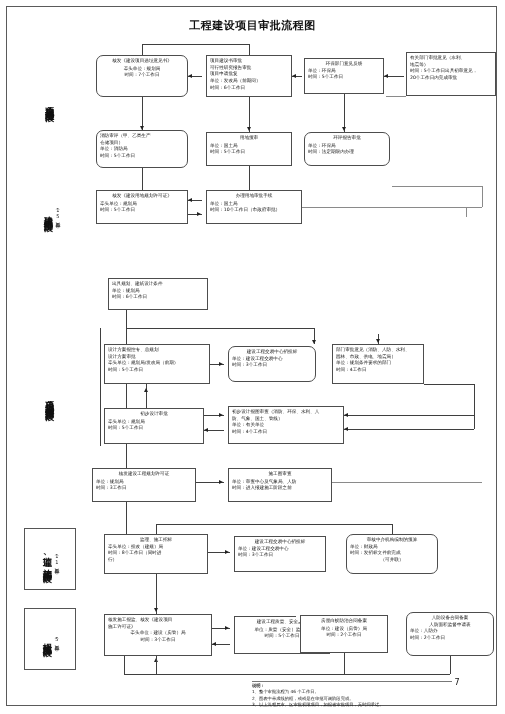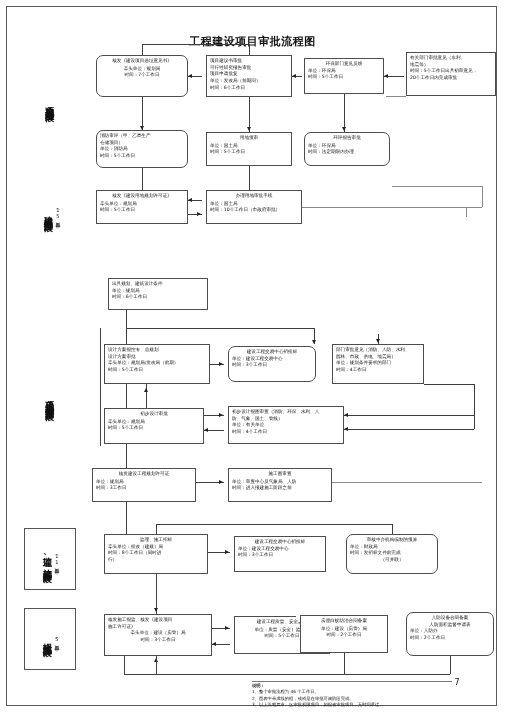--- a/index.html
+++ b/index.html
@@ -12,21 +12,21 @@
 
   
   .frame{
     position:absolute;left:6px;top:6px;width:491px;height:700px;
     border:1px solid #5a5a5a;box-sizing:border-box;
   }
 
   
   .title{
     position:absolute;left:0;top:18px;width:505px;text-align:center;
-    font-size:11px;font-weight:bold;letter-spacing:.5px;color:#111;margin-top:16px;
+    font-size:11px;font-weight:bold;letter-spacing:.5px;color:#111;
   }
 
   
   .stage{
     position:absolute;
     display:flex;align-items:center;justify-content:center;
     box-sizing:border-box;
   }
   .stage .vtxt{
     writing-mode:vertical-rl;

